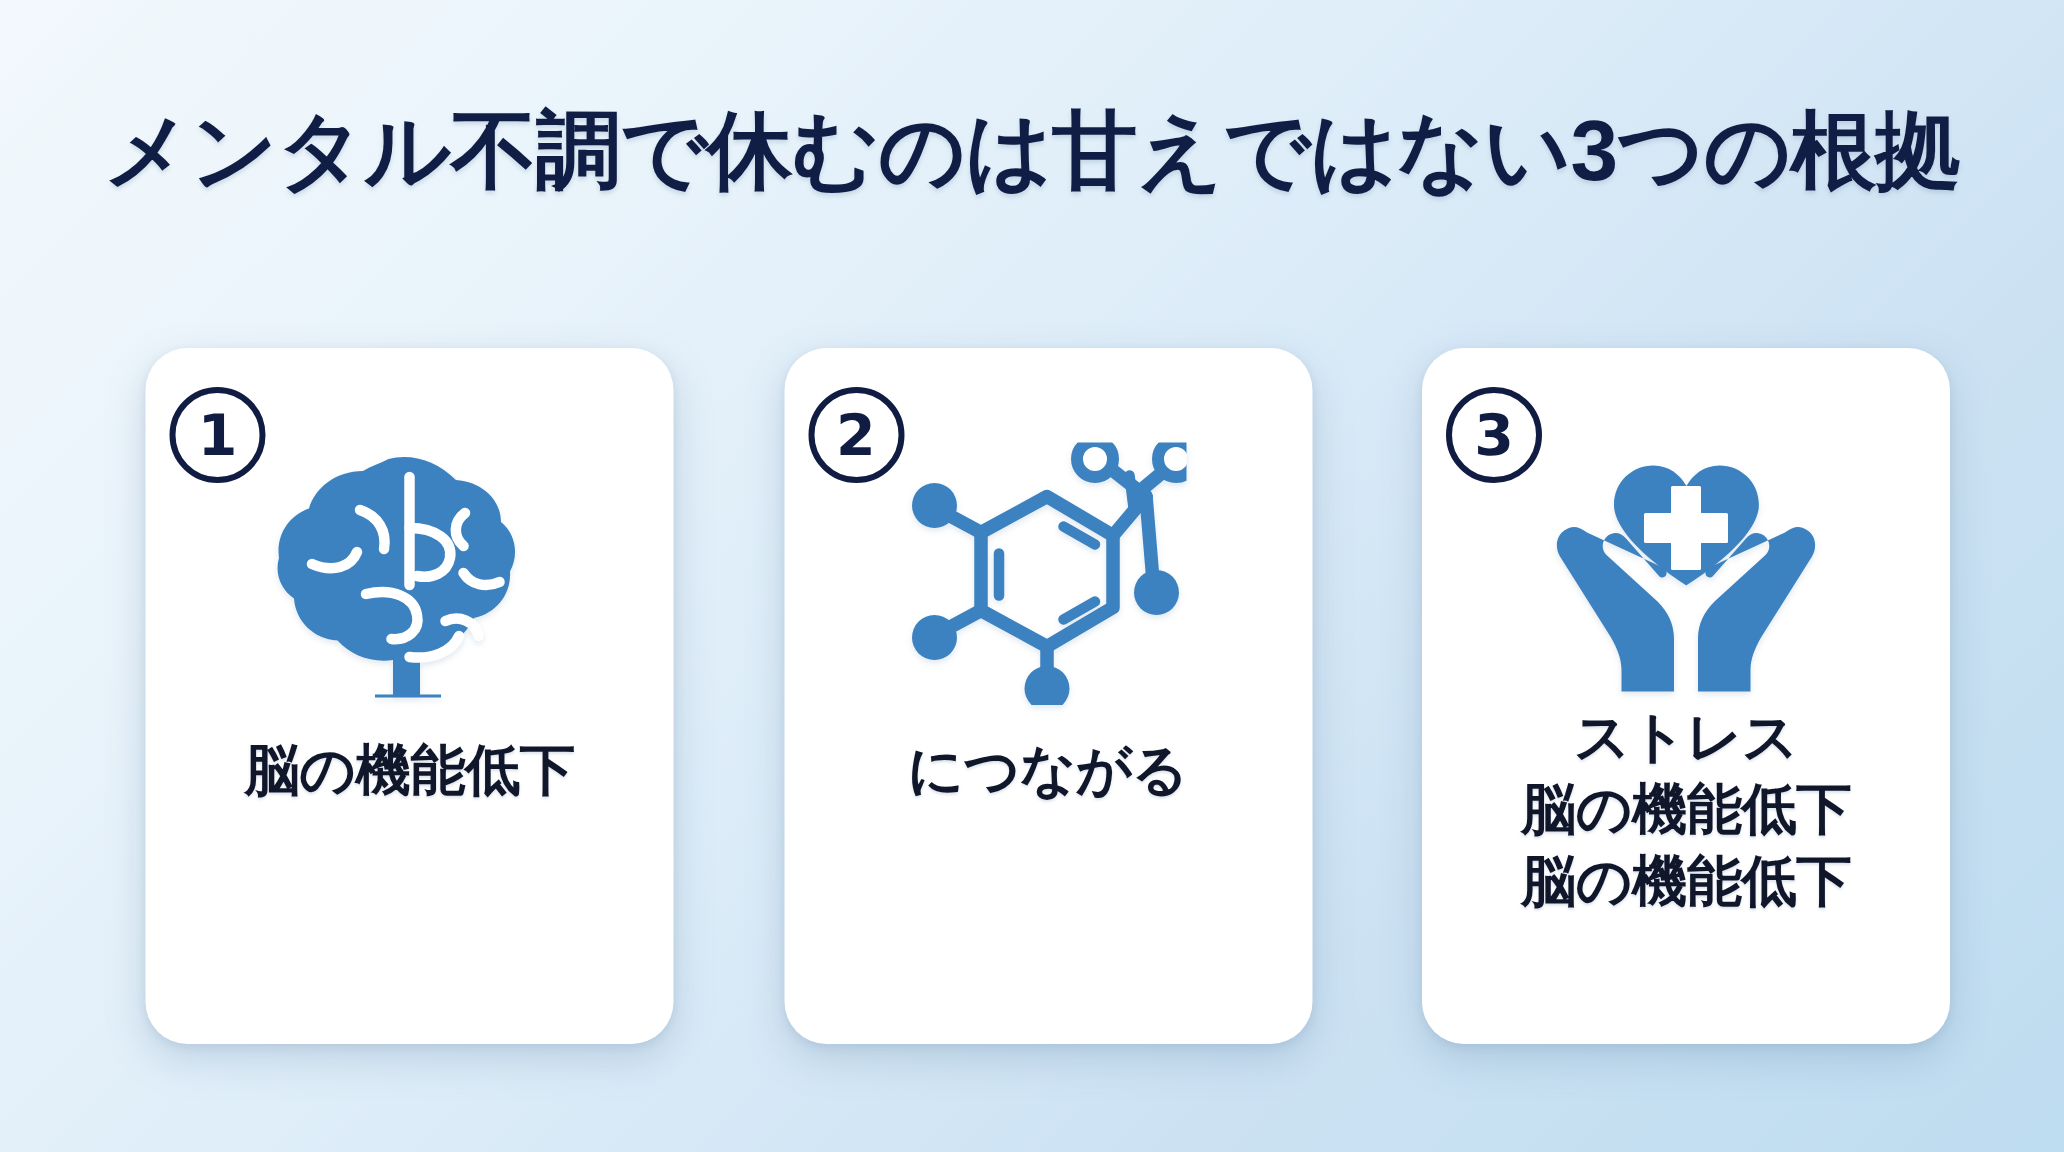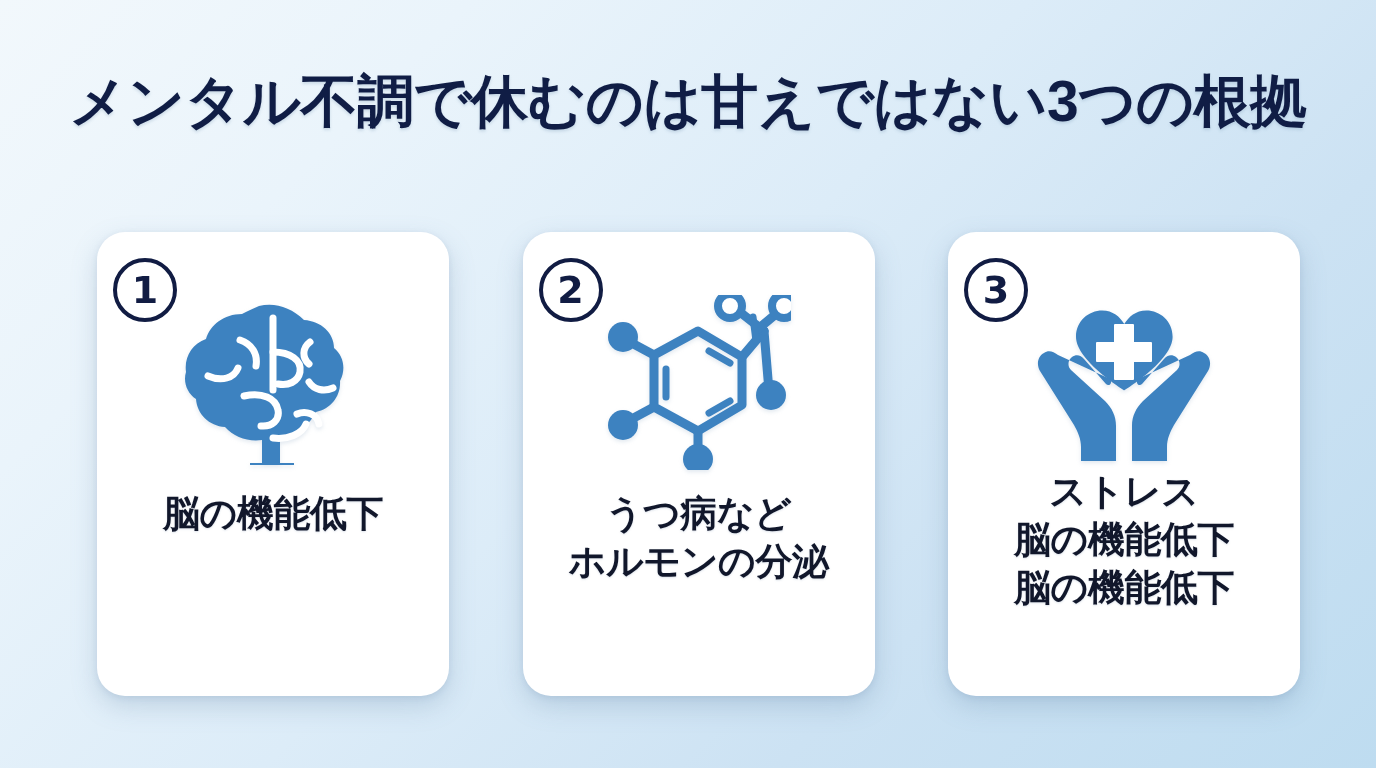--- a/index.html
+++ b/index.html
@@ -180,22 +180,21 @@
           </g>
 
           <g fill="#ffffff" stroke="#3d82c0" stroke-width="8">
             <circle cx="124" cy="11" r="12"></circle>
             <circle cx="178" cy="11" r="12"></circle>
           </g>
         </svg>
       </div>
 
       <div class="card-text">
-        <span class="ln">うつ病など</span>
-        <span class="ln">ホルモンの分泌</span>
+        <span class="ln">につながる</span>
       </div>
     </div>
 
     <div class="card" id="card-3">
       <div class="badge">3</div>
 
       <div class="icon-wrap">
         <svg width="180" height="170" viewBox="0 0 180 170" aria-hidden="true">
           <g fill="#3d82c0">
 

